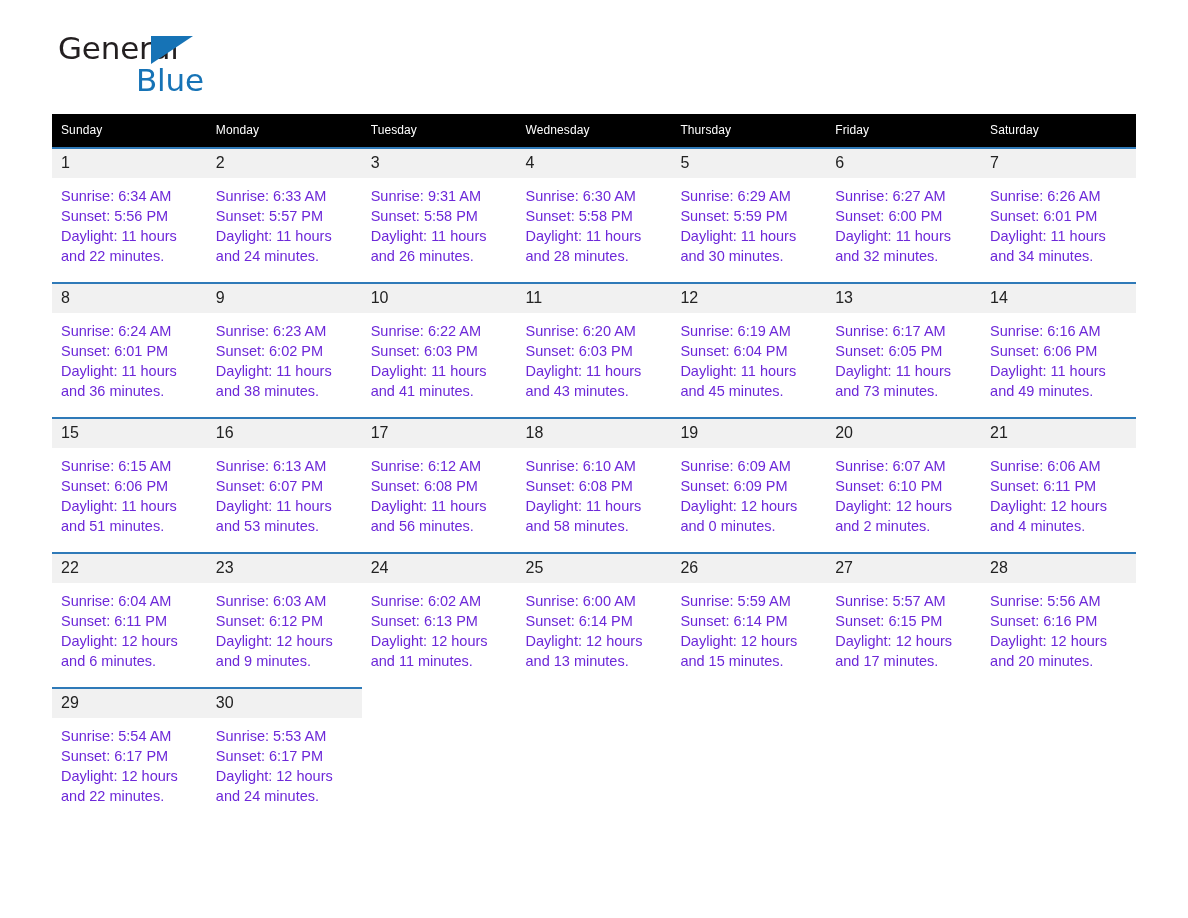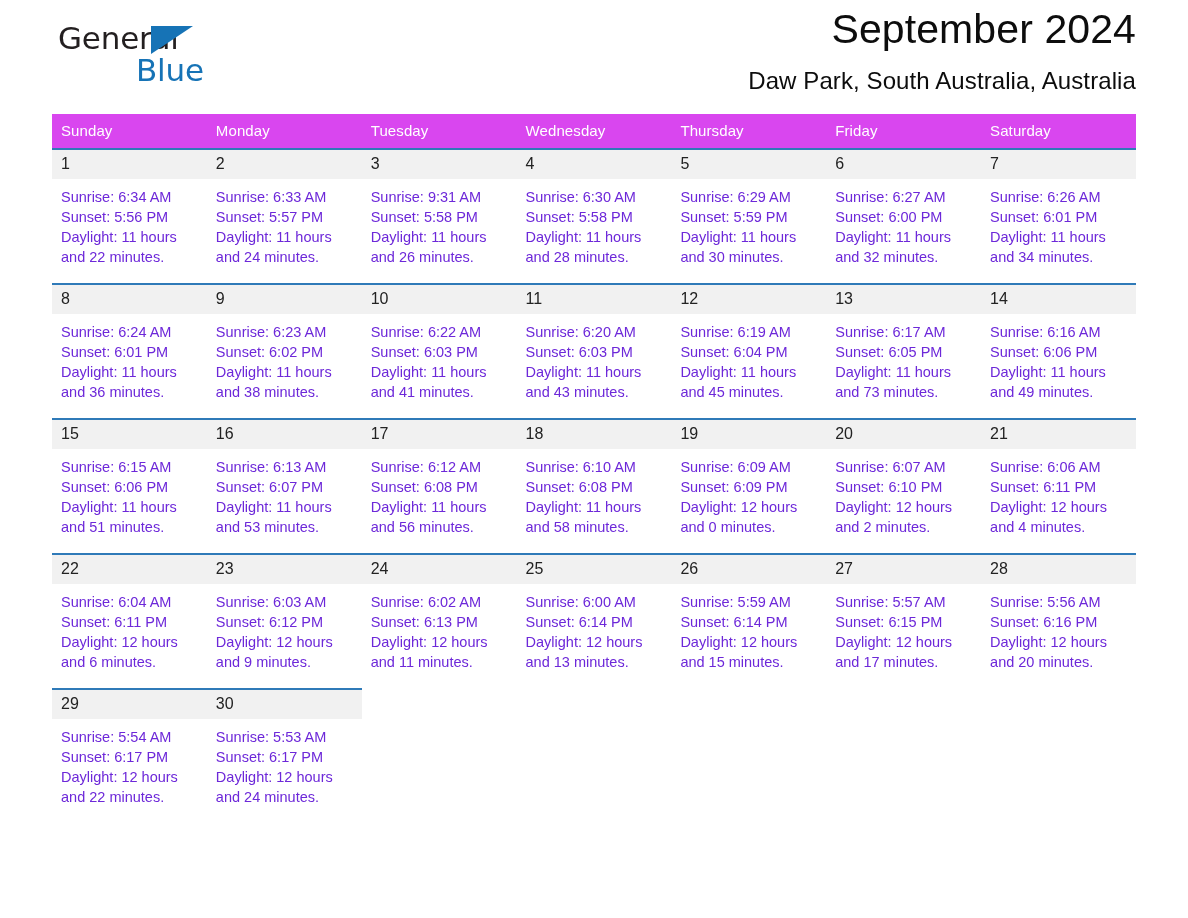--- a/index.html
+++ b/index.html
@@ -25,21 +25,21 @@
   
   .masthead {
     position: relative;
     height: 110px;
     display: flex;
     align-items: flex-start;
     justify-content: space-between;
   }
   .logo {
     position: relative;
-    margin-top: 14px;
+    margin-top: 24px;
     width: 260px;
     height: 86px;
   }
   .logo-general {
     position: absolute;
     left: 6px;
     top: 6px;
     font-size: 31px;
     letter-spacing: -0.2px;
     color: #231f20;
@@ -87,23 +87,23 @@
   
   .calendar {
     width: 1084px;
     border-collapse: collapse;
     table-layout: fixed;
     margin-top: 4px;
   }
   .calendar col { width: 14.2857%; }
 
   thead th {
-    background: #d946ef;
+    background: #000000;
     color: #ffffff;
-    font-size: 15px;
+    font-size: 12px;
     font-weight: 400;
     text-align: left;
     padding: 8px 0 9px 9px;
     height: 16px;
     letter-spacing: 0.1px;
     margin-left: 20px;
   }
 
   tbody td {
     vertical-align: top;
@@ -141,24 +141,20 @@
 <div class="page">
 
   <div class="masthead">
 
     <div class="logo">
       <span class="logo-general">General</span>
       <span class="logo-triangle"></span>
       <span class="logo-blue">Blue</span>
     </div>
 
-    <div class="titles">
-      <div class="month-title">September 2024</div>
-      <div class="location-title">Daw Park, South Australia, Australia</div>
-    </div>
 
   </div>
 
   <table class="calendar">
     <colgroup>
       <col>
         <col>
         <col>
         <col>
         <col>

